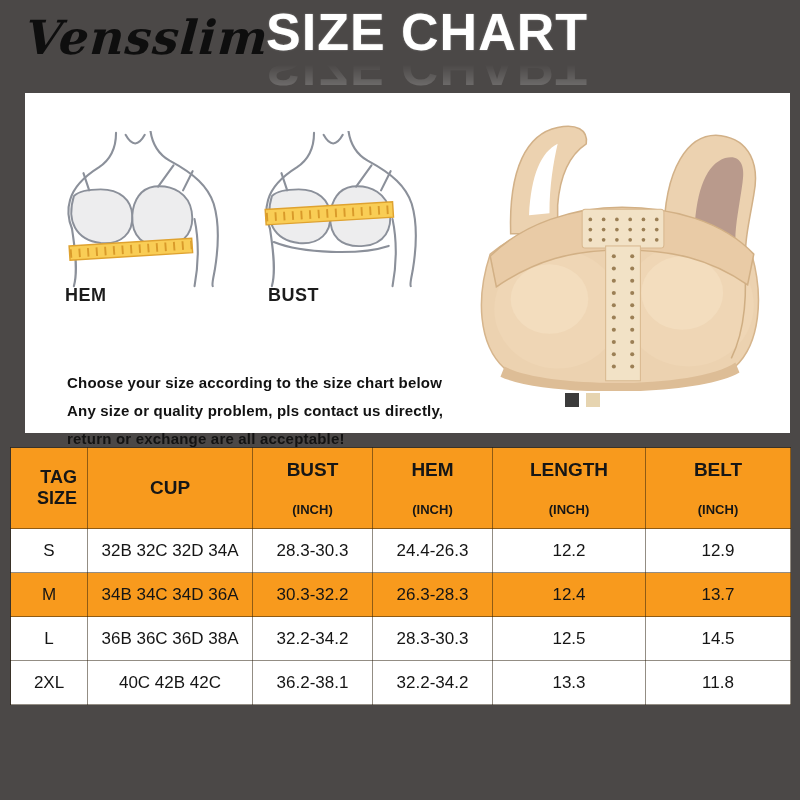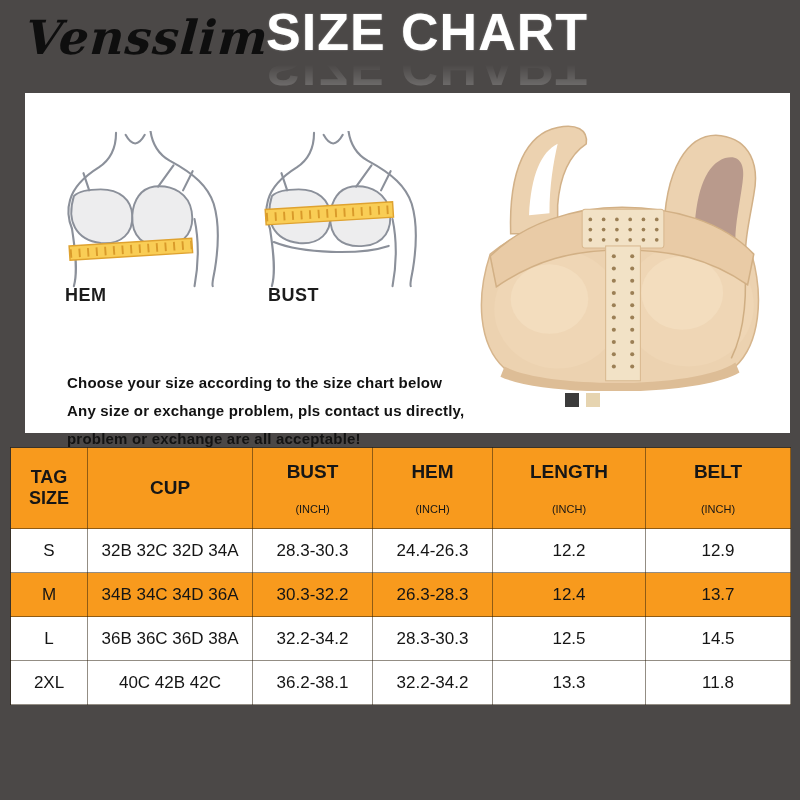--- a/index.html
+++ b/index.html
@@ -52,22 +52,22 @@
   .swatch{width:14px;height:14px;}
   
   .table-wrap{position:absolute;left:10px;top:447px;width:780px;}
   table{width:780px;border-collapse:collapse;table-layout:fixed;}
   th,td{border:1px solid rgba(40,28,10,.5);text-align:center;vertical-align:middle;padding:0;}
   thead th{background:var(--accent_orange,#f89a1d);height:80px;color:#161616;}
   tbody tr{background:#fff;height:44px;}
   tbody tr.alt{background:var(--accent_orange,#f89a1d);}
   td{font-size:17px;color:#151515;}
   .h-label{font-size:19px;font-weight:bold;line-height:1.15;}
-  th:first-child .h-label{font-size:18px;padding:0 10px;}
-  .h-unit{font-size:11px;font-weight:normal;margin-top:21px;}
+  th:first-child .h-label{font-size:18px;padding:0 10px;text-align:right;}
+  .h-unit{font-size:13px;font-weight:bold;margin-top:21px;}
   col.c1{width:77px;}col.c2{width:165px;}col.c3{width:120px;}
   col.c4{width:120px;}col.c5{width:153px;}col.c6{width:145px;}
   
   .lineart{stroke:#8b909a;stroke-width:2.2;fill:none;stroke-linecap:round;}
   .cup{fill:#ededee;stroke:#8b909a;stroke-width:2;}
   .tape{fill:#f9cd55;stroke:#dfa22f;stroke-width:1.5;}
   .tapeticks{stroke:#d99a2a;stroke-width:9;fill:none;}
 </style>
 </head>
 <body>
@@ -119,22 +119,22 @@
     </g>
     <path class="tape" d="M25,82 L158,74 L159,90 L26,98 Z"></path>
     <path class="tapeticks" d="M26,90 L158,82" stroke-dasharray="2 7"></path>
   </svg>
 
   <div class="fig-label hem-label">HEM</div>
   <div class="fig-label bust-label">BUST</div>
 
   <div class="note">
     <div>Choose your size according to the size chart below</div>
-    <div>Any size or exchange problem, pls contact us directly,</div>
-    <div>problem or exchange are all acceptable!</div>
+    <div>Any size or quality problem, pls contact us directly,</div>
+    <div>return or exchange are all acceptable!</div>
   </div>
 
   <svg class="product" viewBox="0 0 330 280">
 
     <path d="M56,126 C54,62 72,28 102,22 C120,18 132,24 130,38 C112,50 104,72 102,98 L102,126 Z" fill="#ecd2b0" stroke="#d2b188" stroke-width="1.5"></path>
     <path d="M74,108 C76,68 86,46 102,38 C98,56 94,78 94,106 Z" fill="#ffffff"></path>
 
     <path d="M206,130 C206,62 230,26 262,30 C290,34 300,58 294,88 C290,112 286,128 286,142 L236,152 Z" fill="#ecd2b0" stroke="#d2b188" stroke-width="1.5"></path>
     <path d="M236,122 C238,82 248,58 266,52 C280,48 286,58 283,76 C280,98 276,116 276,132 Z" fill="#b99a8c"></path>
 

